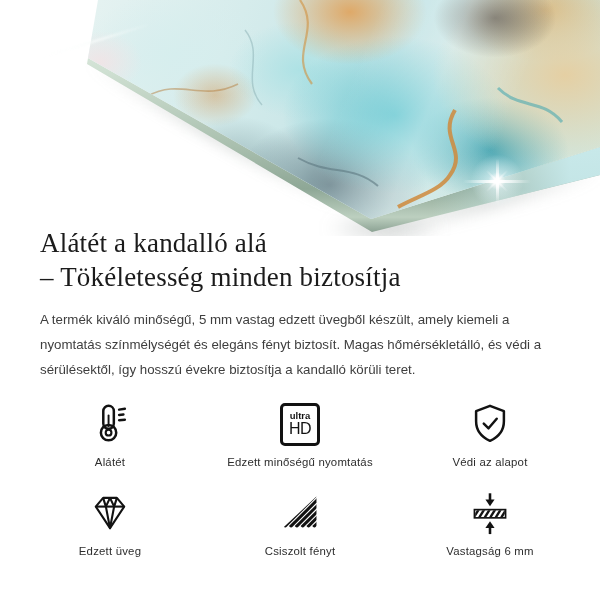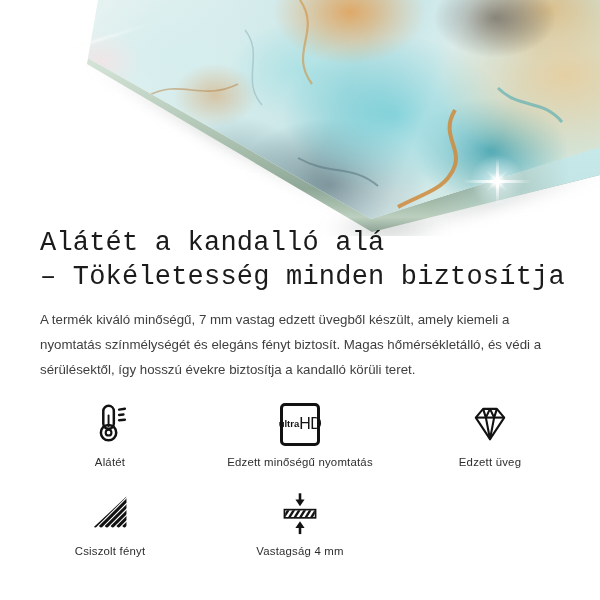--- a/index.html
+++ b/index.html
@@ -53,34 +53,34 @@
   .sparkle .ray-h{left:0;width:68px;top:32.5px;height:3px;}
   .sparkle .ray-v{left:24.5px;width:19px;top:32.5px;height:3px;transform:rotate(90deg) scaleX(2.4);}
   .sparkle .ray-d1{left:19px;width:30px;top:32.5px;height:2px;transform:rotate(45deg);opacity:.65;}
   .sparkle .ray-d2{left:19px;width:30px;top:32.5px;height:2px;transform:rotate(-45deg);opacity:.65;}
   .glare-line{position:absolute;left:38px;top:40px;width:115px;height:2px;
     background:linear-gradient(to right,rgba(255,255,255,0),rgba(250,253,252,.9),rgba(255,255,255,0));
     transform:rotate(-17deg);filter:blur(1px);}
 
   
   .content{position:absolute;left:40px;top:226px;width:532px;z-index:3;}
-  .title{font-family:Liberation Mono, monospace;font-weight:500;
+  .title{font-family:Liberation Serif, serif;font-weight:500;
     font-size:27px;line-height:34px;color:#1b1b1b;margin:0;letter-spacing:.2px;}
   .desc{margin:13px 0 0 0;font-size:13.3px;line-height:25px;color:#3e3e3e;}
 
   
   .features{position:absolute;left:15px;top:399px;width:570px;z-index:3;
     display:grid;grid-template-columns:repeat(3,1fr);row-gap:20px;}
   .feature{display:flex;flex-direction:column;align-items:center;}
   .icon-wrap{height:50px;display:flex;align-items:center;justify-content:center;}
   .feature-label{margin-top:7px;font-size:11.4px;color:#2d2d2d;letter-spacing:.2px;}
   .icon-stroke{stroke:#121212;fill:none;}
 
   .uhd-box{width:34px;height:37px;border:3px solid #121212;border-radius:5px;
-    display:flex;flex-direction:row;align-items:center;justify-content:center;line-height:1;}
+    display:flex;flex-direction:column;align-items:center;justify-content:center;line-height:1;}
   .uhd-top{font-size:9.5px;font-weight:700;color:#121212;margin-bottom:1px;}
   .uhd-bottom{font-size:16px;font-weight:400;color:#121212;letter-spacing:-.5px;}
 </style>
 </head>
 <body>
 
 <div class="hero">
   <div class="shadow shadow-left"></div>
   <div class="shadow shadow-corner"></div>
   <div class="shadow shadow-right"></div>
@@ -107,21 +107,21 @@
     <div class="ray ray-h"></div>
     <div class="ray ray-v"></div>
   </div>
 </div>
 
 <div class="content">
   <h1 class="title">
     <span>Alátét a kandalló alá</span><br>
     <span>– Tökéletesség minden biztosítja</span>
   </h1>
-  <p class="desc">A termék kiváló minőségű, 7 mm vastag edzett üvegből készült, amely kiemeli a nyomtatás színmélységét és elegáns fényt biztosít. Magas hőmérsékletálló, és védi a sérülésektől, így hosszú évekre biztosítja a kandalló körüli teret.</p>
+  <p class="desc">A termék kiváló minőségű, 5 mm vastag edzett üvegből készült, amely kiemeli a nyomtatás színmélységét és elegáns fényt biztosít. Magas hőmérsékletálló, és védi a sérülésektől, így hosszú évekre biztosítja a kandalló körüli teret.</p>
 </div>
 
 <div class="features">
 
   <div class="feature">
     <div class="icon-wrap">
       <svg width="46" height="46" viewBox="0 0 48 48" class="icon-stroke" stroke-width="2.6" stroke-linecap="round">
         <rect x="17" y="5" width="11" height="24" rx="5.5"></rect>
         <circle cx="22.5" cy="33" r="8"></circle>
         <circle cx="22.5" cy="33" r="3" stroke-width="2.2"></circle>
@@ -137,20 +137,29 @@
   <div class="feature">
     <div class="icon-wrap">
       <div class="uhd-box">
         <span class="uhd-top">ultra</span>
         <span class="uhd-bottom">HD</span>
       </div>
     </div>
     <div class="feature-label">Edzett minőségű nyomtatás</div>
   </div>
 
+  <div class="feature">
+    <div class="icon-wrap">
+      <svg width="46" height="46" viewBox="0 0 48 48" class="icon-stroke" stroke-width="2.6" stroke-linejoin="round" stroke-linecap="round">
+        <path d="M24 5 L38.5 10.5 V21 C38.5 31.5 32.5 37.6 24 41.5 C15.5 37.6 9.5 31.5 9.5 21 V10.5 Z"></path>
+        <path d="M17.5 23.5 L22.5 28.5 L31 18.5"></path>
+      </svg>
+    </div>
+    <div class="feature-label">Védi az alapot</div>
+  </div>
 
   <div class="feature">
     <div class="icon-wrap">
       <svg width="46" height="44" viewBox="0 0 48 48" class="icon-stroke" stroke-width="2.3" stroke-linejoin="round">
         <path d="M8.5 17 L16.5 7.5 H31.5 L39.5 17 L24 40.5 Z"></path>
         <path d="M8.5 17 H39.5"></path>
         <path d="M16.5 7.5 L19.5 17 L24 40.5 L28.5 17 L31.5 7.5"></path>
         <path d="M24 7.5 L19.5 17 M24 7.5 L28.5 17"></path>
       </svg>
     </div>
@@ -194,16 +203,16 @@
           <line x1="23" y1="31" x2="31" y2="18"></line>
           <line x1="29" y1="31" x2="37" y2="18"></line>
           <line x1="35" y1="31" x2="43" y2="18"></line>
         </g>
         <line x1="24" y1="2.5" x2="24" y2="10" stroke="#121212" stroke-width="2.8"></line>
         <path d="M19 9.2 H29 L24 16.6 Z" fill="#121212"></path>
         <line x1="24" y1="47" x2="24" y2="39.5" stroke="#121212" stroke-width="2.8"></line>
         <path d="M19 40.4 H29 L24 33 Z" fill="#121212"></path>
       </svg>
     </div>
-    <div class="feature-label">Vastagság 4 mm</div>
+    <div class="feature-label">Vastagság 6 mm</div>
   </div>
 
 </div>
 
 </body></html>

